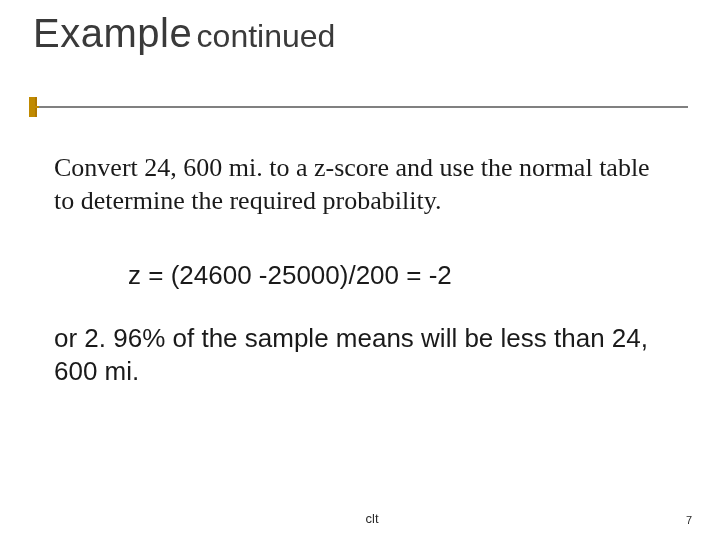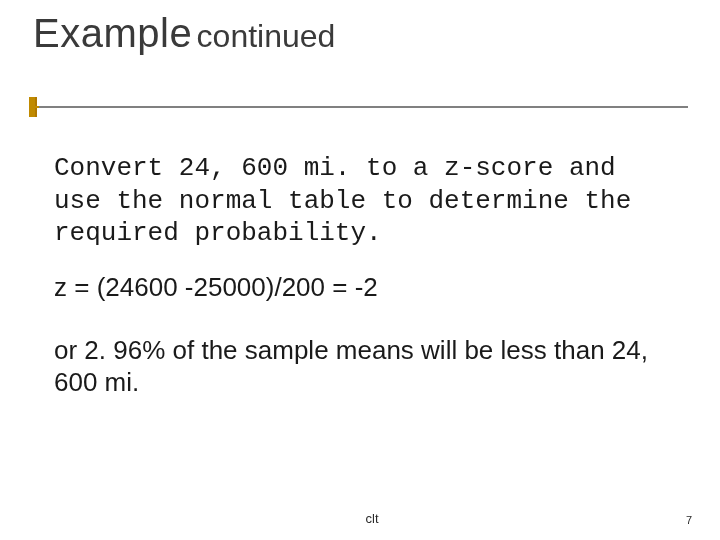--- a/index.html
+++ b/index.html
@@ -53,26 +53,27 @@
     .content {
       position: absolute;
       left: 54px;
       top: 152px;
       width: 620px;
       color: #1a1a1a;
     }
     .para1 {
       font-size: 26px;
       line-height: 1.25;
-      font-family: Liberation Mono, monospace;
-      margin-bottom: 21px;
+      font-family: Liberation Serif, serif;
+      margin-bottom: 42px;
     }
     .calc {
       font-size: 26px;
       line-height: 1.28;
+      margin-left: 74px;
       margin-bottom: 30px;
       font-family: Verdana, Geneva, sans-serif;
     }
     .para2 {
       font-size: 26px;
       line-height: 1.25;
       font-family: Verdana, Geneva, sans-serif;
     }
     .footer-label {
       position: absolute;

